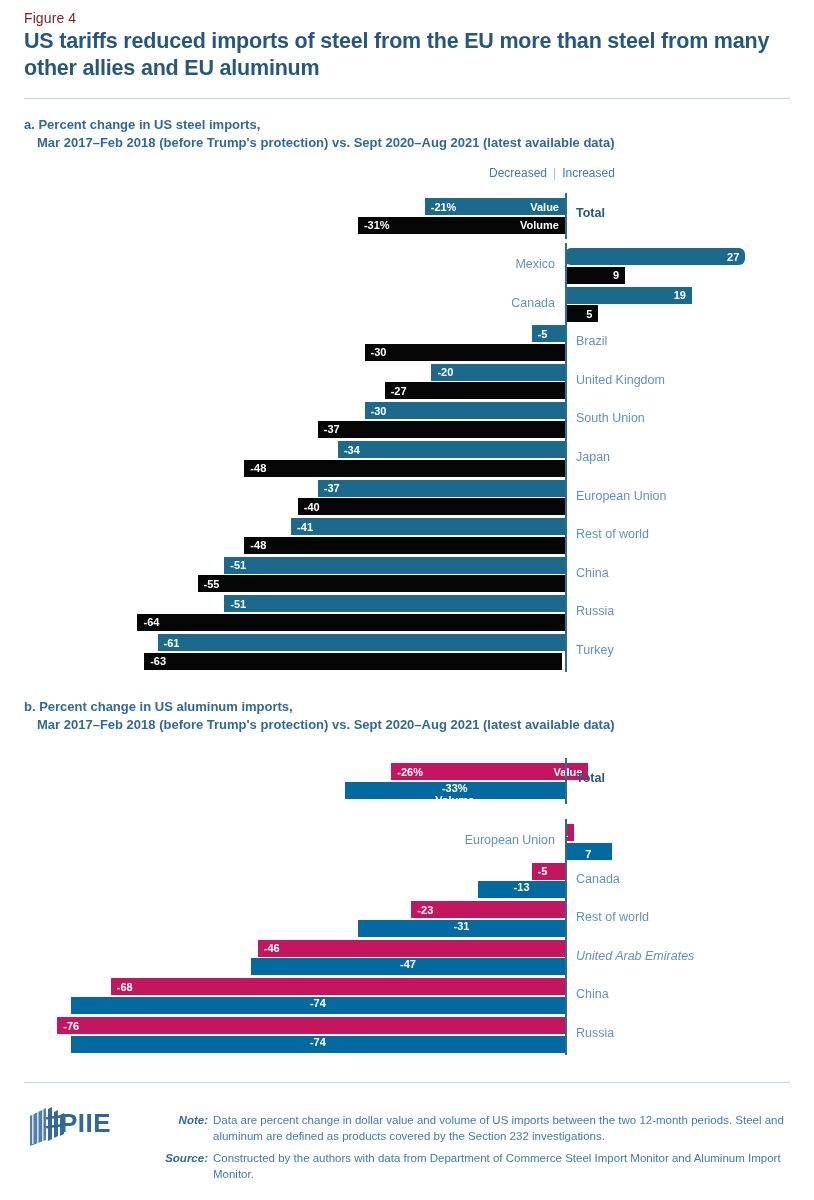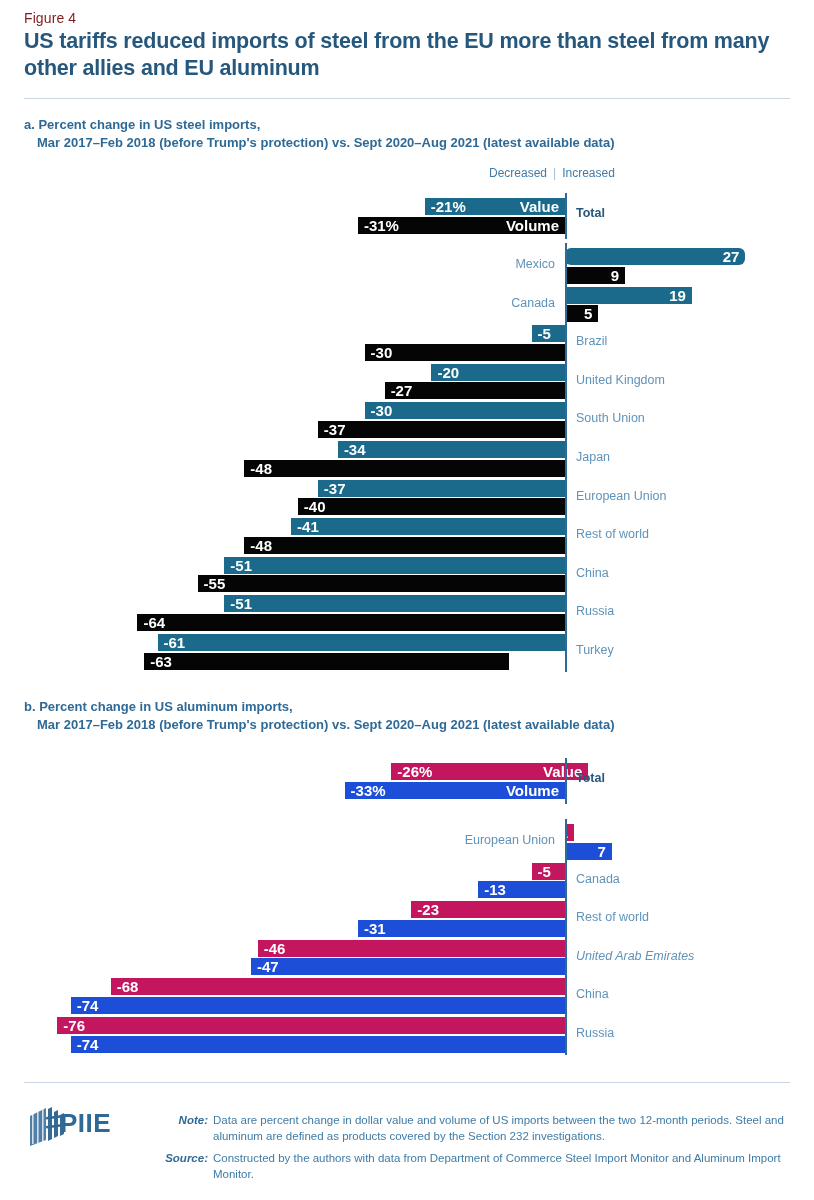--- a/index.html
+++ b/index.html
@@ -49,39 +49,39 @@
   .legend .sep { color: #9fc0d8; padding: 0 6px; }
 
   
   .chart { position: absolute; left: 0; width: 814px; }
   .axis {
     position: absolute; width: 2px; background: #2f6a96;
   }
   .bar {
     position: absolute; height: 17px;
     display: flex; align-items: center;
-    font-size: 15px; font-weight: bold; color: #ffffff;
+    font-size: 11px; font-weight: bold; color: #ffffff;
   }
   .bar .val { padding: 0 6px; white-space: nowrap; }
   .bar.neg { justify-content: flex-start; }
   .bar.pos { justify-content: flex-end; }
   .bar.totlab { justify-content: space-between; }
   .bar .serieslab { padding: 0 6px; white-space: nowrap; font-weight: bold; }
   .cat {
     position: absolute; font-size: 12.5px; color: #5f93ba; white-space: nowrap;
   }
   .cat.right { text-align: right; }
   .cat.total { color: #26577c; font-weight: bold; }
 
   
   .s-value  { background: #1b6a8c; }
   .s-volume { background: #050505; }
   
   .a-value  { background: #c4155f; }
-  .a-volume { background: #1d4ed8; }
+  .a-volume { background: #0369a1; flex-direction: column; }
 
   
   .rule-bot {
     position: absolute; left: 24px; top: 1082px; width: 766px; height: 1px;
     background: #c8d6e3;
   }
   .logo { position: absolute; left: 26px; top: 1106px; width: 120px; height: 42px; }
   .logo-text {
     position: absolute; left: 60px; top: 1108px;
     font-size: 26px; font-weight: bold; color: #2f6a96; letter-spacing: .5px;
@@ -190,21 +190,21 @@
       <div class="bar s-value neg" style="top: 595.4px; width: 340.68px; left: 224.32px;">
         <span class="val">-51</span>
       </div>
       <div class="bar s-volume neg" style="top: 613.9px; width: 427.52px; left: 137.48px;">
         <span class="val">-64</span>
       </div>
       <div class="cat " style="top: 604.4px; left: 576px;">Russia</div>
       <div class="bar s-value neg" style="top: 634px; width: 407.48px; left: 157.52px;">
         <span class="val">-61</span>
       </div>
-      <div class="bar s-volume neg" style="top: 652.5px; width: 365px; left: 144.16px;">
+      <div class="bar s-volume neg" style="top: 652.5px; width: 418px; left: 144.16px;">
         <span class="val">-63</span>
       </div>
       <div class="cat " style="top: 643px; left: 576px;">Turkey</div>
       <div class="axis" style="left: 565px; top: 243px; height: 428.6px;"></div>
     </div>
 
   <div class="panel-head" id="panel-b-head">
     <span>b. Percent change in US aluminum imports,</span>
     <span class="l2">Mar 2017–Feb 2018 (before Trump's protection) vs. Sept 2020–Aug 2021 (latest available data)</span>
   </div>

